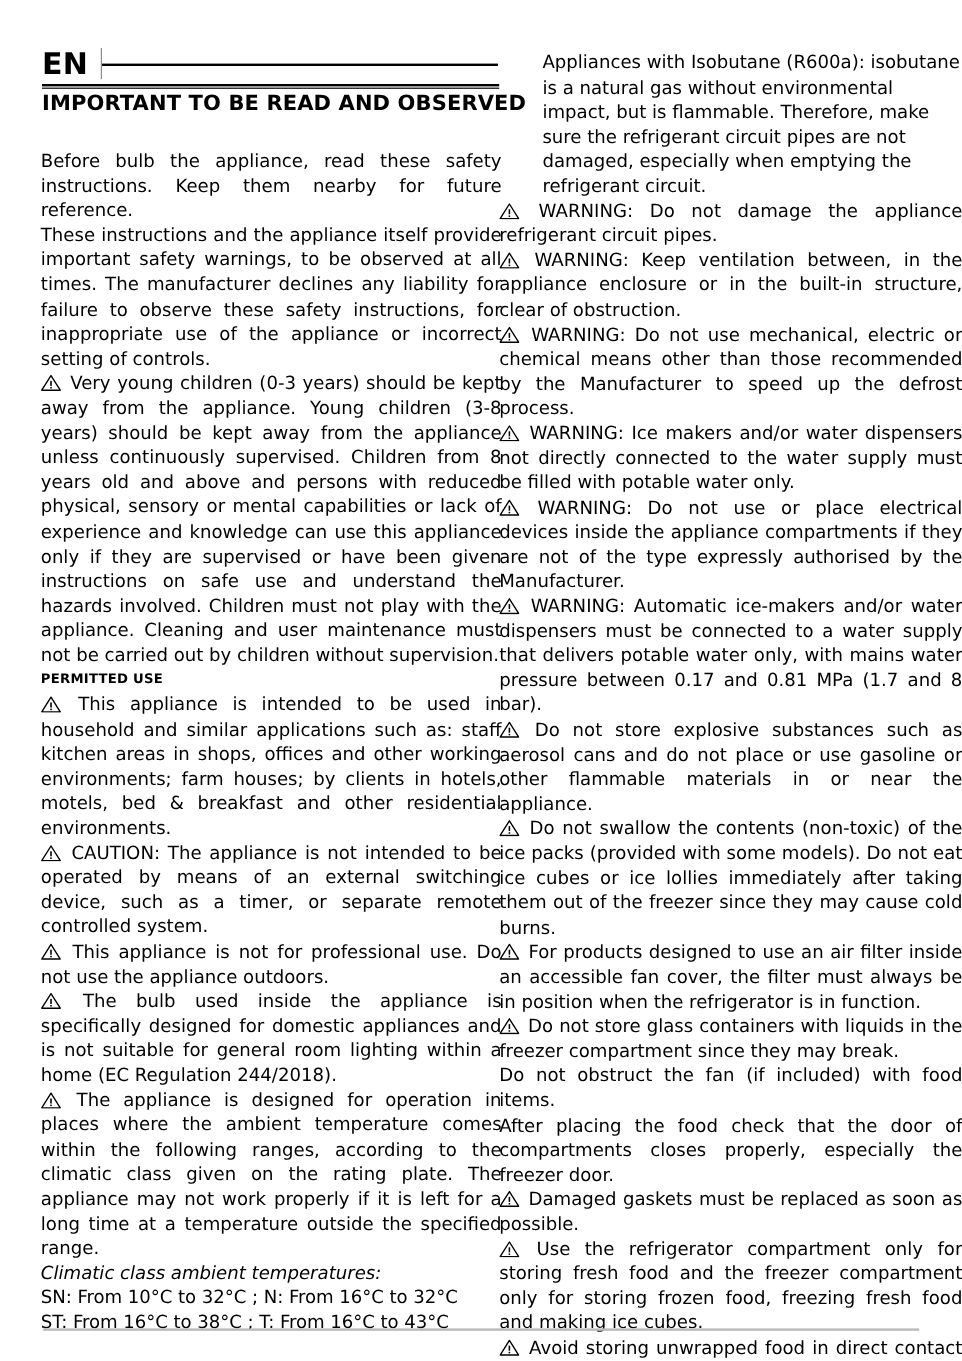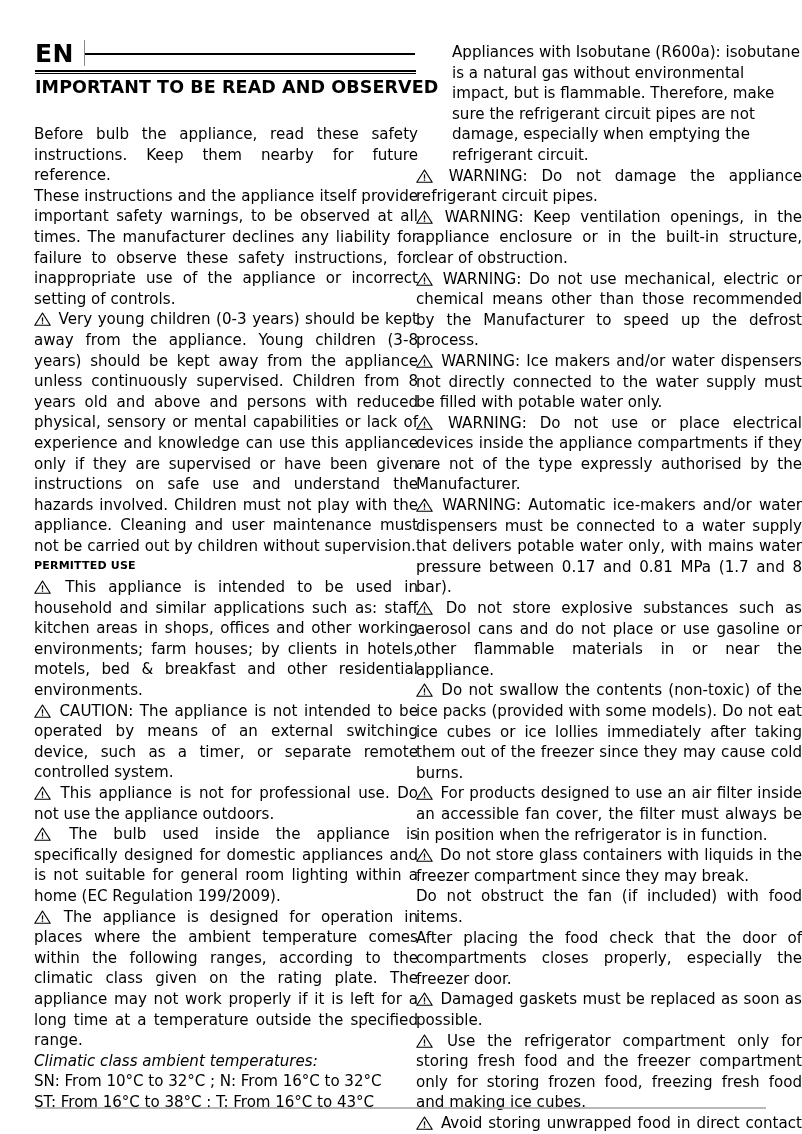--- a/index.html
+++ b/index.html
@@ -191,48 +191,48 @@
             </svg></span> <span>CAUTION: The  appliance  is  not  intended  to be  operated  by  means  of  an  external  switching device,  such  as  a  timer,  or  separate  remote controlled  system.</span></div>
         <div class="p"><span class="warn"><svg viewBox="0 0 17 14" width="17" height="14" aria-hidden="true">
               <path d="M8.5 1.0 L16.2 13.2 L0.8 13.2 Z" fill="none" stroke="#000" stroke-width="1.15" stroke-linejoin="round"></path>
               <rect x="7.85" y="5.4" width="1.3" height="4.2" fill="#000"></rect>
               <rect x="7.85" y="10.5" width="1.3" height="1.3" fill="#000"></rect>
             </svg></span> <span>This  appliance  is  not  for  professional  use.  Do not use the appliance  outdoors.</span></div>
         <div class="p"><span class="warn"><svg viewBox="0 0 17 14" width="17" height="14" aria-hidden="true">
               <path d="M8.5 1.0 L16.2 13.2 L0.8 13.2 Z" fill="none" stroke="#000" stroke-width="1.15" stroke-linejoin="round"></path>
               <rect x="7.85" y="5.4" width="1.3" height="4.2" fill="#000"></rect>
               <rect x="7.85" y="10.5" width="1.3" height="1.3" fill="#000"></rect>
-            </svg></span> <span>The  bulb  used  inside  the  appliance  is specifically  designed  for  domestic  appliances  and is  not  suitable  for  general  room  lighting  within  a home  (EC Regulation 199/2009).</span></div>
+            </svg></span> <span>The  bulb  used  inside  the  appliance  is specifically  designed  for  domestic  appliances  and is  not  suitable  for  general  room  lighting  within  a home  (EC Regulation 244/2018).</span></div>
         <div class="p"><span class="warn"><svg viewBox="0 0 17 14" width="17" height="14" aria-hidden="true">
               <path d="M8.5 1.0 L16.2 13.2 L0.8 13.2 Z" fill="none" stroke="#000" stroke-width="1.15" stroke-linejoin="round"></path>
               <rect x="7.85" y="5.4" width="1.3" height="4.2" fill="#000"></rect>
               <rect x="7.85" y="10.5" width="1.3" height="1.3" fill="#000"></rect>
             </svg></span> <span>The  appliance  is  designed  for  operation  in places  where  the  ambient  temperature  comes within  the  following  ranges,  according  to  the climatic  class  given  on  the  rating  plate.   The appliance may not work properly if it is left for a long  time  at  a  temperature  outside  the  specified range.</span></div>
       </div>
     <div class="p nojust">Climatic  class ambient temperatures:</div>
     <div id="climatic-rows">
         <div class="templine">SN: From 10°C to 32°C ;     N: From 16°C to 32°C</div>
         <div class="templine">ST: From 16°C to 38°C ;     T: From 16°C to 43°C</div>
       </div>
 
   </div>
 
   <div class="col col-right">
-    <div class="indent-block">Appliances  with Isobutane (R600a): isobutane  is a  natural  gas without environmental impact,  but  is flammable. Therefore, make sure the refrigerant circuit pipes  are  not damage,  especially when emptying  the refrigerant circuit.</div>
+    <div class="indent-block">Appliances  with Isobutane (R600a): isobutane  is a  natural  gas without environmental impact,  but  is flammable. Therefore, make sure the refrigerant circuit pipes  are  not damaged,  especially when emptying  the refrigerant circuit.</div>
     <div id="right-paras">
         <div class="p"><span class="warn"><svg viewBox="0 0 17 14" width="17" height="14" aria-hidden="true">
               <path d="M8.5 1.0 L16.2 13.2 L0.8 13.2 Z" fill="none" stroke="#000" stroke-width="1.15" stroke-linejoin="round"></path>
               <rect x="7.85" y="5.4" width="1.3" height="4.2" fill="#000"></rect>
               <rect x="7.85" y="10.5" width="1.3" height="1.3" fill="#000"></rect>
             </svg></span> <span>WARNING:  Do  not  damage  the  appliance refrigerant  circuit pipes.</span></div>
         <div class="p"><span class="warn"><svg viewBox="0 0 17 14" width="17" height="14" aria-hidden="true">
               <path d="M8.5 1.0 L16.2 13.2 L0.8 13.2 Z" fill="none" stroke="#000" stroke-width="1.15" stroke-linejoin="round"></path>
               <rect x="7.85" y="5.4" width="1.3" height="4.2" fill="#000"></rect>
               <rect x="7.85" y="10.5" width="1.3" height="1.3" fill="#000"></rect>
-            </svg></span> <span>WARNING:  Keep  ventilation  openings,  in  the appliance  enclosure  or  in  the  built-in  structure, clear  of  obstruction.</span></div>
+            </svg></span> <span>WARNING:  Keep  ventilation  between,  in  the appliance  enclosure  or  in  the  built-in  structure, clear  of  obstruction.</span></div>
         <div class="p"><span class="warn"><svg viewBox="0 0 17 14" width="17" height="14" aria-hidden="true">
               <path d="M8.5 1.0 L16.2 13.2 L0.8 13.2 Z" fill="none" stroke="#000" stroke-width="1.15" stroke-linejoin="round"></path>
               <rect x="7.85" y="5.4" width="1.3" height="4.2" fill="#000"></rect>
               <rect x="7.85" y="10.5" width="1.3" height="1.3" fill="#000"></rect>
             </svg></span> <span>WARNING:  Do  not  use  mechanical, electric  or chemical means other than those recommended by  the  Manufacturer  to  speed  up  the  defrost process.</span></div>
         <div class="p"><span class="warn"><svg viewBox="0 0 17 14" width="17" height="14" aria-hidden="true">
               <path d="M8.5 1.0 L16.2 13.2 L0.8 13.2 Z" fill="none" stroke="#000" stroke-width="1.15" stroke-linejoin="round"></path>
               <rect x="7.85" y="5.4" width="1.3" height="4.2" fill="#000"></rect>
               <rect x="7.85" y="10.5" width="1.3" height="1.3" fill="#000"></rect>
             </svg></span> <span>WARNING:  Ice makers  and/or  water  dispensers not directly connected to the water supply must be filled with potable water only.</span></div>

